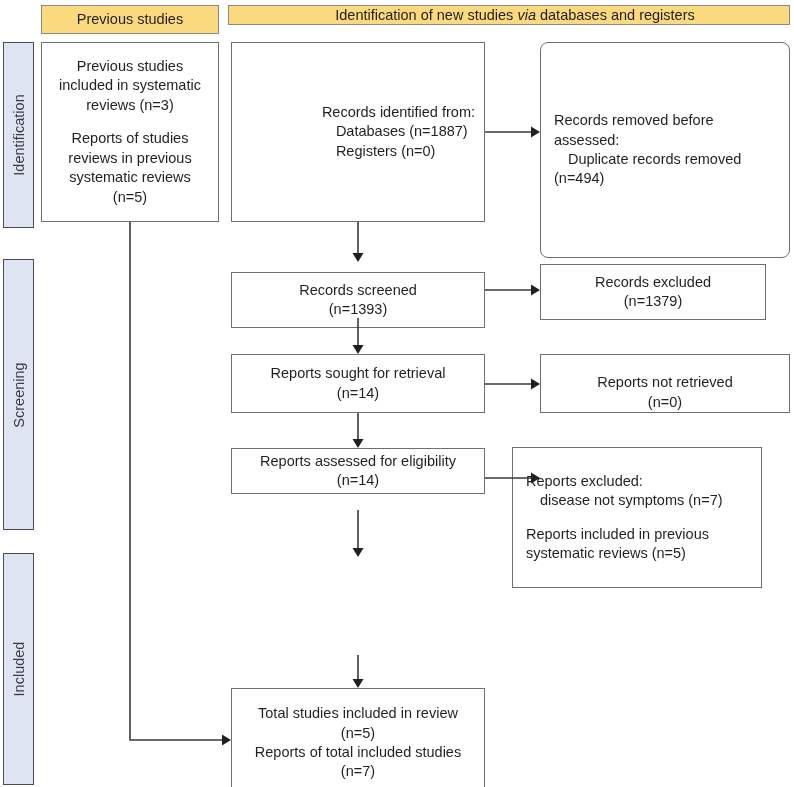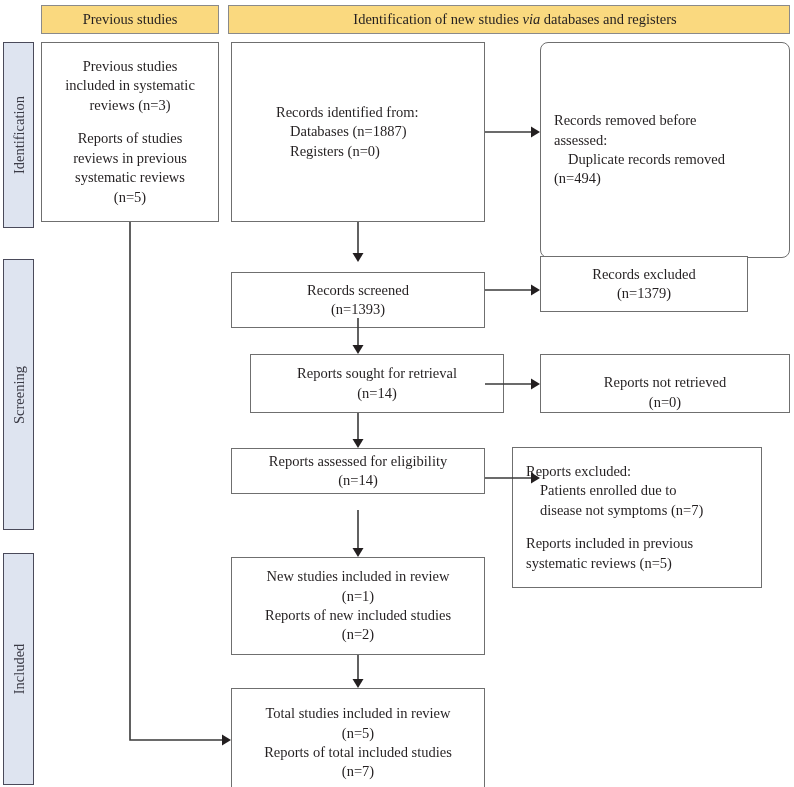--- a/index.html
+++ b/index.html
@@ -1,21 +1,21 @@
 <!DOCTYPE html>
 <html><head>
 <meta charset="utf-8">
 <style>
   html,body{margin:0;padding:0;background:#ffffff;}
   body{
     width:794px;height:787px;position:relative;overflow:hidden;
     font-family:"Liberation Sans","DejaVu Sans",sans-serif;
     color:#231f20;
   }
-  #stage{position:absolute;left:0;top:0;width:794px;height:787px;font-family:Liberation Serif, serif;}
+  #stage{position:absolute;left:0;top:0;width:794px;height:787px;}
 
   
   .banner{
     position:absolute;background:#fad97f;border:1px solid #8a8a8a;
     display:flex;align-items:center;justify-content:center;
     font-size:14.5px;line-height:1.15;color:#231f20;text-align:center;
     box-sizing:border-box;
   }
   .banner em{font-style:italic;}
 
@@ -51,21 +51,21 @@
 </style>
 </head>
 <body>
 
 <div id="stage">
 
   <div class="banner" style="left:41px;top:5px;width:178px;height:29px;">
     <span>Previous studies</span>
   </div>
 
-  <div class="banner" style="left:228px;top:5px;width:562px;height:29px;padding-left:12px;">
+  <div class="banner" style="left:228px;top:5px;width:562px;height:20px;padding-left:12px;">
     <span><span>Identification of new studies </span><em>via</em><span> databases and registers</span></span>
   </div>
 
   <div class="stagelabel" style="left:3px;top:42px;width:31px;height:186px;">
     <span>Identification</span>
   </div>
 
   <div class="stagelabel" style="left:3px;top:259px;width:31px;height:271px;">
     <span>Screening</span>
   </div>
@@ -80,94 +80,85 @@
       <span>included in systematic</span><br>
       <span>reviews (n=3)</span>
       <span class="gap"></span>
       <span>Reports of studies</span><br>
       <span>reviews in previous</span><br>
       <span>systematic reviews</span><br>
       <span>(n=5)</span>
     </div>
   </div>
 
-  <div class="box left" style="left:231px;top:42px;width:254px;height:180px;">
+  <div class="box left" style="left:231px;top:42px;width:254px;height:180px;align-items:flex-end;">
     <div class="inner" style="padding-left:44px;">
       <span>Records identified from:</span>
       <span class="indent">Databases (n=1887)</span>
       <span class="indent">Registers (n=0)</span>
     </div>
   </div>
 
   <div class="box center" style="left:231px;top:262px;width:254px;height:56px;margin-top:10px;">
     <div class="inner">
       <span>Records screened</span><br>
       <span>(n=1393)</span>
     </div>
   </div>
 
-  <div class="box center" style="left:231px;top:354px;width:254px;height:59px;margin-left:19px;">
+  <div class="box center" style="left:231px;top:354px;width:254px;height:59px;">
     <div class="inner">
       <span>Reports sought for retrieval</span><br>
       <span>(n=14)</span>
     </div>
   </div>
 
   <div class="box center" style="left:231px;top:448px;width:254px;height:46px;">
     <div class="inner">
       <span>Reports assessed for eligibility</span><br>
       <span>(n=14)</span>
     </div>
   </div>
 
-  <div class="box center" style="left:231px;top:557px;width:254px;height:98px;">
-    <div class="inner">
-      <span>New studies included in review</span><br>
-      <span>(n=1)</span><br>
-      <span>Reports of new included studies</span><br>
-      <span>(n=2)</span>
-    </div>
-  </div>
 
   <div class="box center" style="left:231px;top:688px;width:254px;height:110px;">
     <div class="inner">
       <span>Total studies included in review</span><br>
       <span>(n=5)</span><br>
       <span>Reports of total included studies</span><br>
       <span>(n=7)</span>
     </div>
   </div>
 
   <div class="box left" style="left:540px;top:42px;width:250px;height:216px;border-radius:8px;">
     <div class="inner" style="padding-left:13px;">
       <span>Records removed before</span><br>
       <span>assessed:</span>
       <span class="indent">Duplicate records removed</span>
       <span>(n=494)</span>
     </div>
   </div>
 
-  <div class="box center" style="left:540px;top:256px;width:208px;height:56px;">
+  <div class="box center" style="left:540px;top:264px;width:226px;height:56px;">
     <div class="inner">
       <span>Records excluded</span><br>
       <span>(n=1379)</span>
     </div>
   </div>
 
   <div class="box center" style="left:540px;top:354px;width:250px;height:59px;justify-content:flex-end;">
     <div class="inner">
       <span>Reports not retrieved</span><br>
       <span>(n=0)</span>
     </div>
   </div>
 
   <div class="box left" style="left:512px;top:447px;width:250px;height:141px;">
     <div class="inner" style="padding-left:13px;">
       <span>Reports excluded:</span>
-      <span class="indent">Patients enrolled due to</span>
       <span class="indent">disease not symptoms (n=7)</span>
       <span class="gap"></span>
       <span>Reports included in previous</span><br>
       <span>systematic reviews (n=5)</span>
     </div>
   </div>
 
   <svg id="wires" viewBox="0 0 794 787">
 
     <g>

